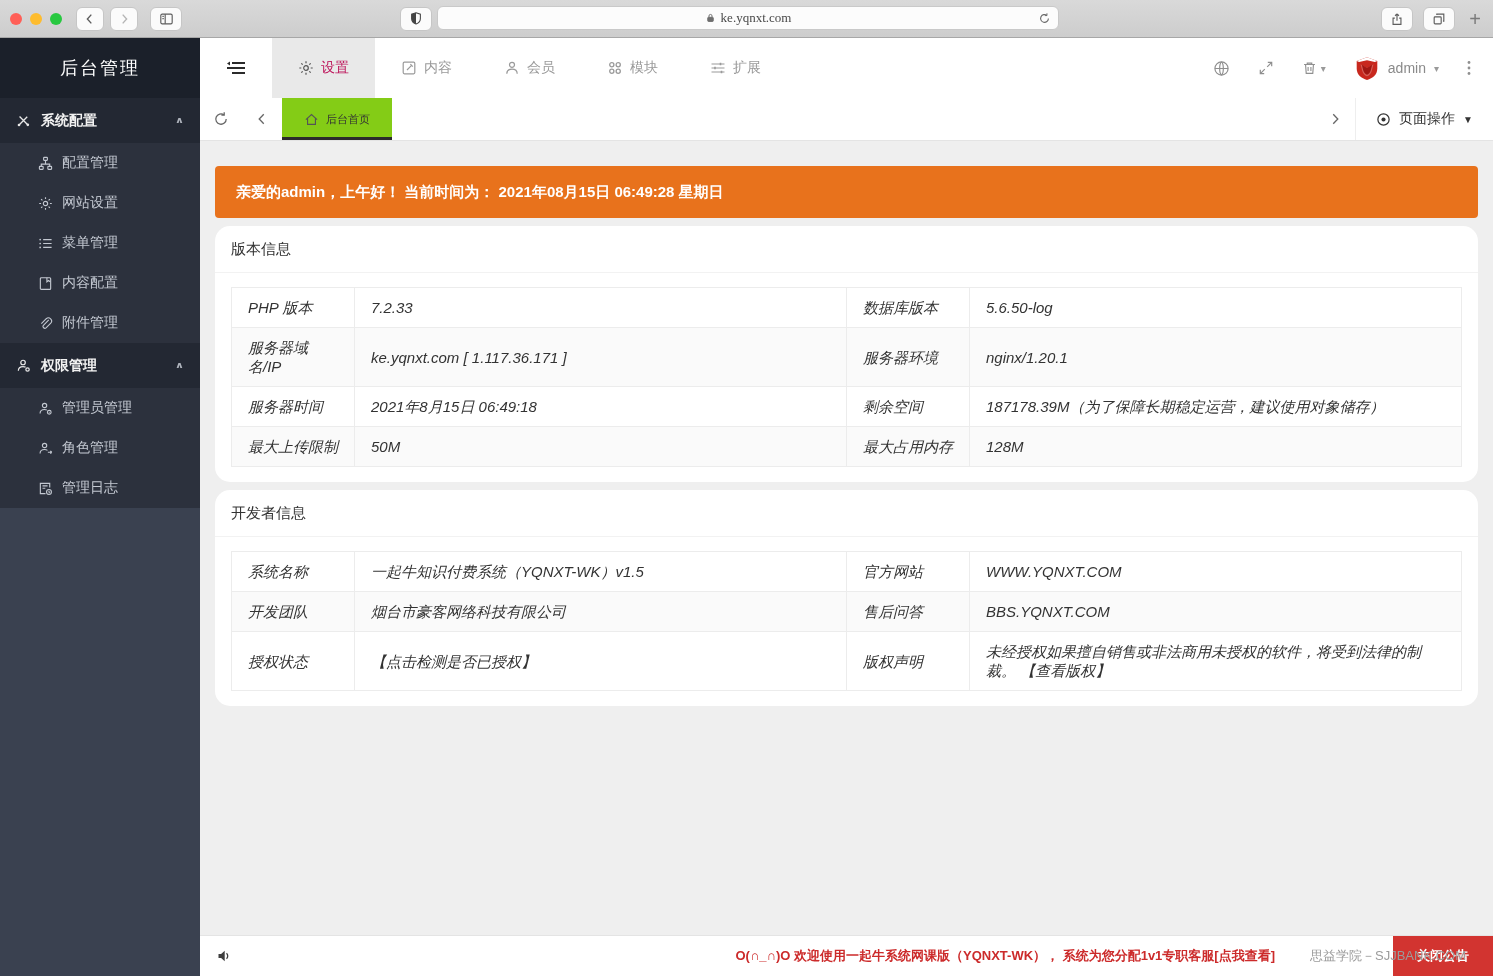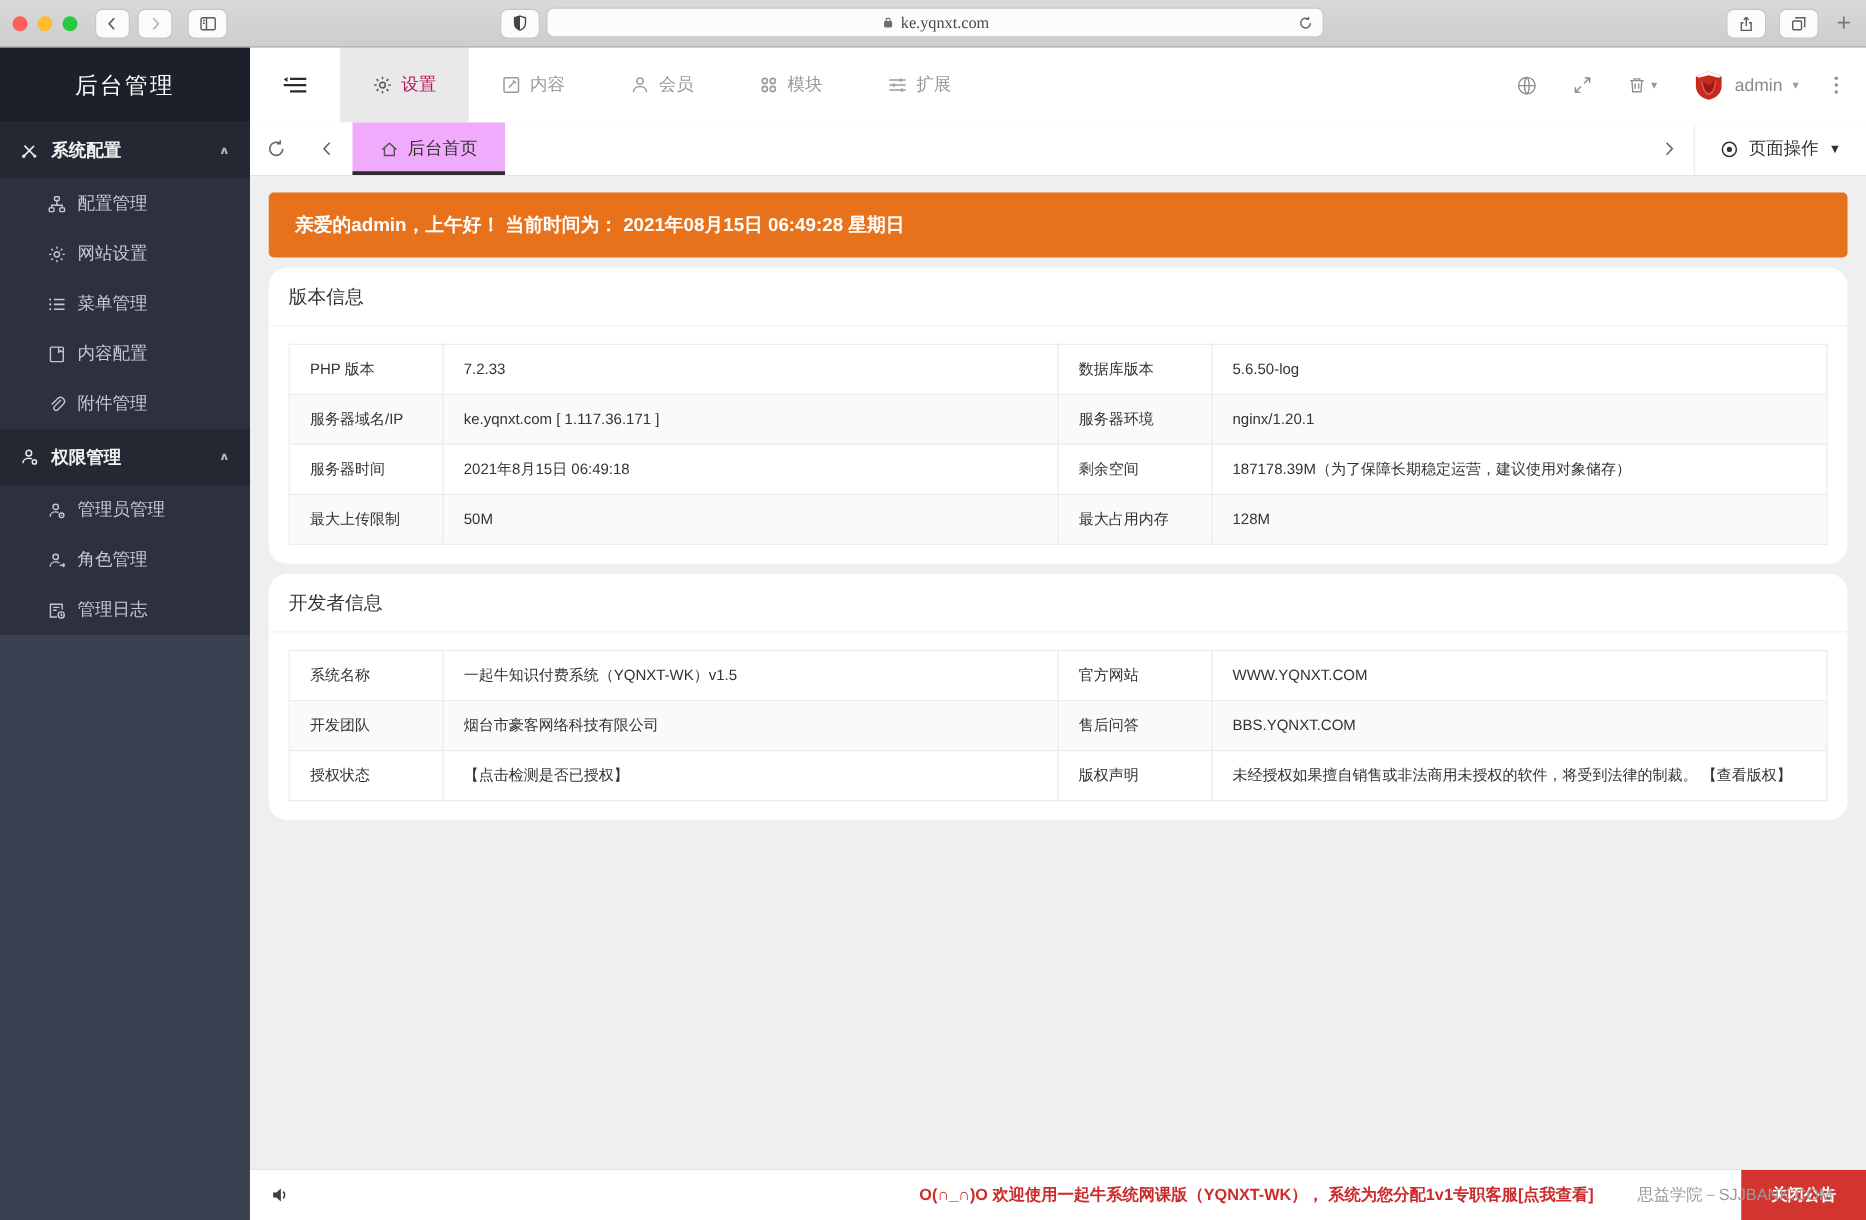--- a/index.html
+++ b/index.html
@@ -44,37 +44,37 @@
   .nav-item { display:flex; align-items:center; gap:7px; padding:0 26px; font-size:14px; color:#9a9a9a; }
   .nav-item.active { background:#e9e9e9; color:#be185d; }
   .topnav-right { margin-left:auto; display:flex; align-items:center; gap:28px; padding-right:22px; color:#8f8f8f; }
   .userbox { display:flex; align-items:center; gap:8px; color:#8a8a8a; font-size:14px; }
   .trashbox { display:flex; align-items:center; gap:4px; }
   .caret-dn { font-size:10px; color:#9a9a9a; }
 
   
   .tabbar { height:43px; background:#fff; border-bottom:1px solid #e4e4e4; display:flex; align-items:stretch; flex:none; }
   .tb-tool { width:41px; display:flex; align-items:center; justify-content:center; color:#666; }
-  .tb-tab { background:#f0abfc; display:flex; align-items:center; gap:7px; padding:0 22px; font-size:14px;
+  .tb-tab { background:#84cc16; display:flex; align-items:center; gap:7px; padding:0 22px; font-size:11px;
             color:#333; position:relative; }
   .tb-tab::after { content:""; position:absolute; left:0; right:0; bottom:0; height:3px; background:#2b2b2b; }
   .tb-spacer { flex:1; }
   .tb-right { display:flex; align-items:stretch; }
   .tb-next { width:42px; display:flex; align-items:center; justify-content:center; color:#666; border-right:1px solid #eee; }
   .pageops { display:flex; align-items:center; gap:8px; padding:0 20px; font-size:14px; color:#333; }
   .pageops .caret-dn { color:#333; }
 
   
-  .content { flex:1; padding:13px 15px; overflow:hidden; }
+  .content { flex:1; padding:13px 15px; overflow:hidden;margin-top:12px; }
   .banner { height:52px; background:#e8721c; border-radius:4px; color:#fff; font-size:15px; font-weight:bold;
             display:flex; align-items:center; padding:0 21px; margin-bottom:8px; }
   .card { background:#fff; border-radius:15px; margin-bottom:8px; }
   .card-hd { padding:14px 16px 13px; font-size:15px; color:#333; border-bottom:1px solid #f2f2f2; }
   .card-bd { padding:14px 16px 15px; }
-  table.info { width:100%; border-collapse:collapse; table-layout:fixed; font-size:12px; color:#333; }
+  table.info { width:100%; border-collapse:collapse; table-layout:fixed; font-size:15px; color:#333;font-style:italic; }
   table.info td { border:1px solid #ececec; padding:10px 16px; line-height:19px; vertical-align:middle; }
   table.info tr:nth-child(even) { background:#fafafa; }
   td.lbl { width:123px; }
   .link-cell { color:#333; }
 
   
   .footer { height:41px; background:#fff; border-top:1px solid #e4e4e4; position:relative; flex:none;
             display:flex; align-items:center; padding:0 16px; }
   .marquee { position:absolute; right:218px; top:50%; transform:translateY(-50%); color:#cc2b2b;
              font-size:13px; font-weight:bold; white-space:nowrap; }

